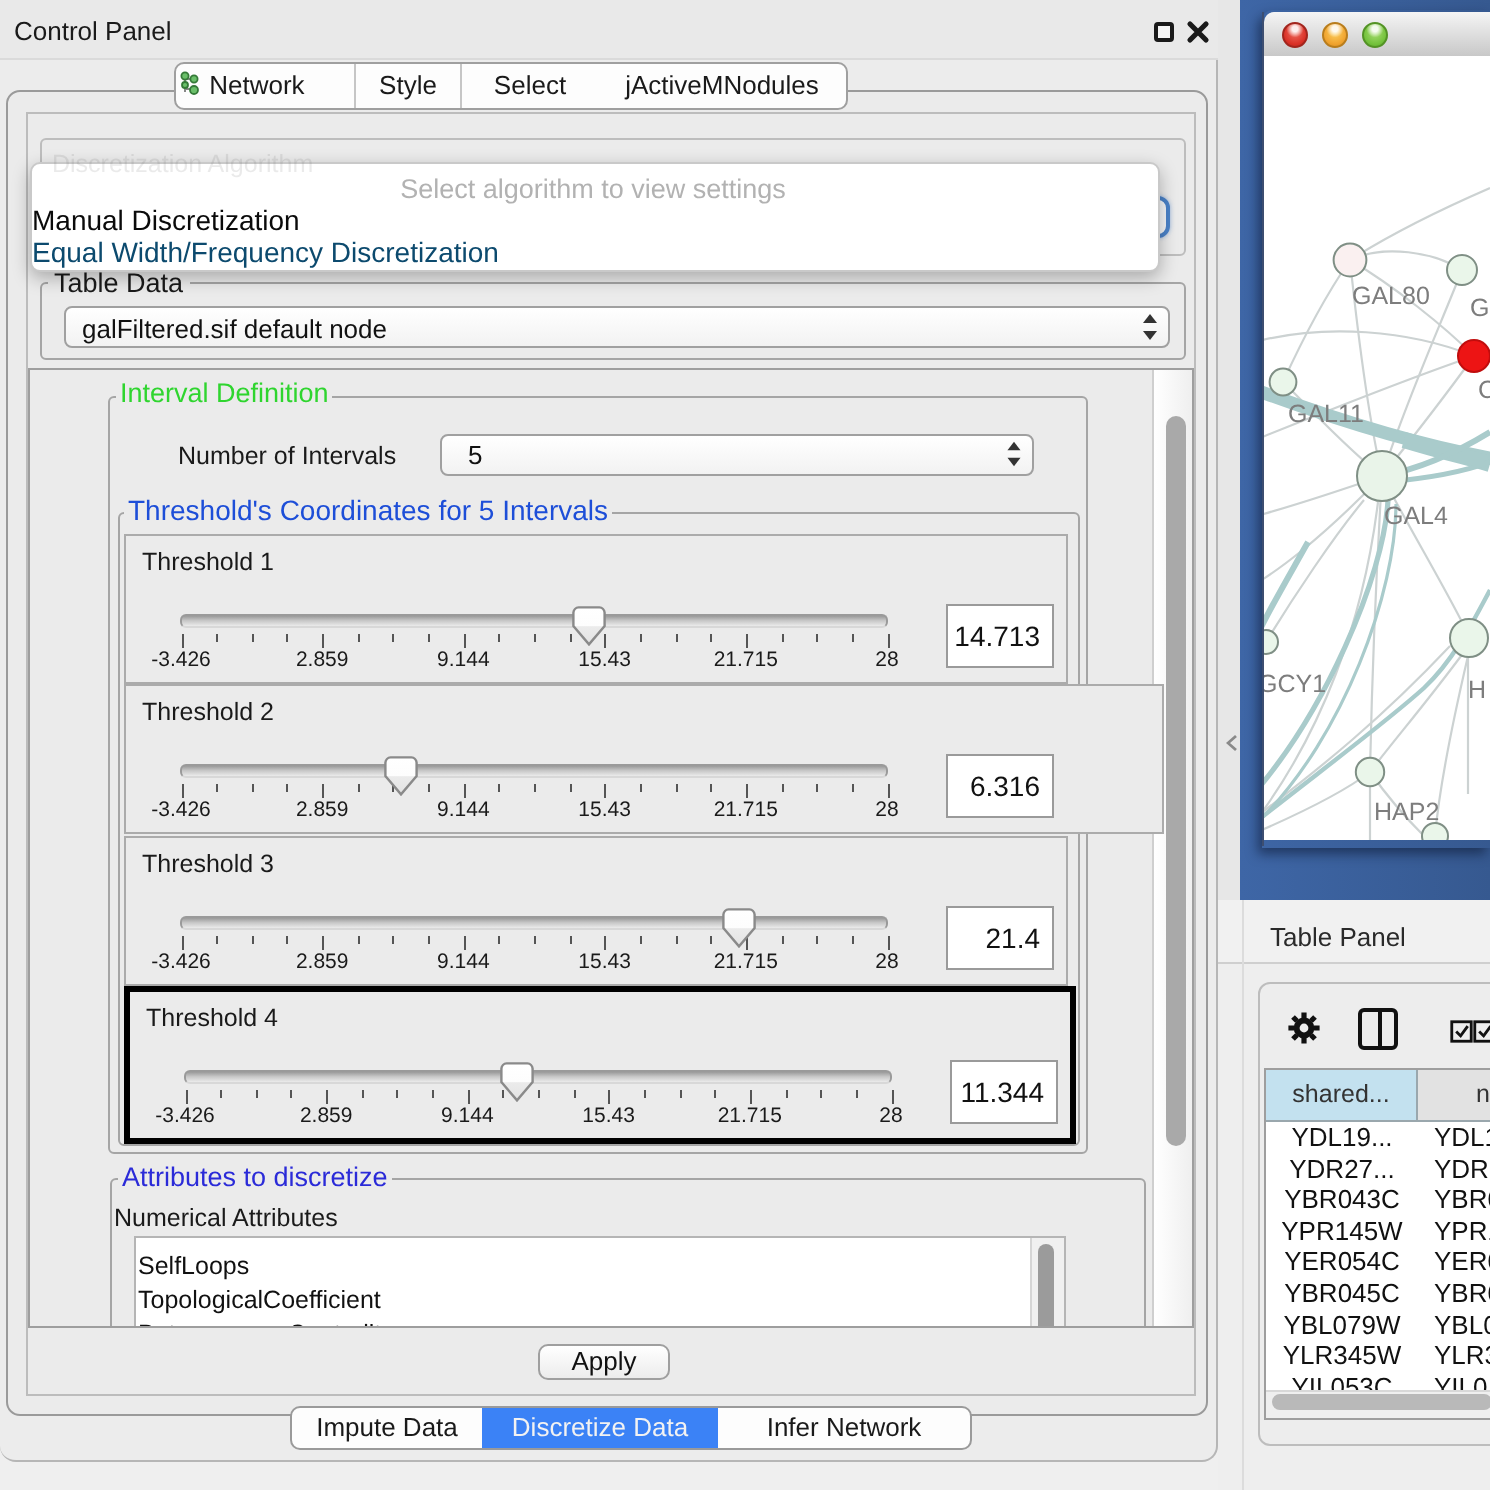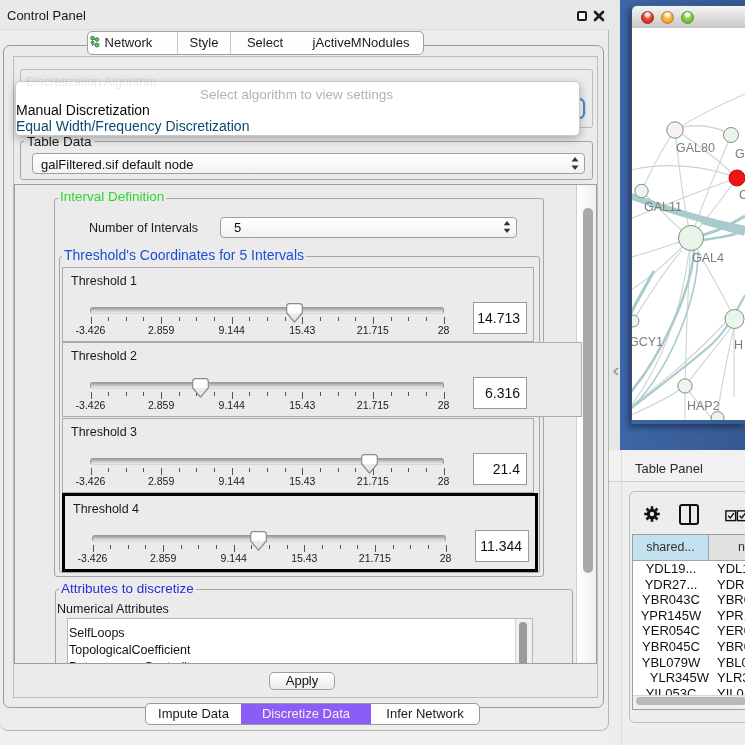--- a/index.html
+++ b/index.html
@@ -258,22 +258,22 @@
   <div class="abs" style="left:54px;top:458px;font-size:12.5px;color:#111;">TopologicalCoefficient</div>
   <div class="abs" style="left:54px;top:475px;font-size:12.5px;color:#111;">BetweennessCentrality</div>
   <div class="abs" style="left:500px;top:434px;width:16px;height:48px;background:#f0f0f0;border-left:1px solid #d5d5d5;"></div>
   <div class="abs" style="left:504px;top:437px;width:8px;height:45px;background:#9b9b9b;border-radius:4px;"></div>
 </div>
 
 <div class="abs" style="left:269px;top:672px;width:64px;height:16px;background:linear-gradient(#ffffff,#ececec);border:1px solid #9f9f9f;border-radius:5px;text-align:center;line-height:16px;font-size:13px;color:#111;">Apply</div>
 
 <div class="abs" style="left:145px;top:703px;height:20px;border:1px solid #9a9a9a;border-radius:5px;background:#fdfdfd;display:flex;font-size:13px;color:#1a1a1a;line-height:20px;overflow:hidden;">
   <div style="width:95px;text-align:center;">Impute Data</div>
-  <div style="width:130px;text-align:center;background:#8b5cf6;color:#f2f2f2;">Discretize Data</div>
-  <div style="width:108px;text-align:center;">Infer Network</div>
+  <div style="width:118px;text-align:center;background:#3b82f6;color:#f2f2f2;">Discretize Data</div>
+  <div style="width:126px;text-align:center;">Infer Network</div>
 </div>
 
 <div class="abs" style="left:609px;top:0;width:11px;height:450px;background:#e7e7e7;"></div>
 <svg class="abs" style="left:613px;top:367px;" width="6" height="9" viewBox="0 0 6 9">
     <path d="M5 1 L1 4.5 L5 8" stroke="#8a8a8a" stroke-width="1.4" fill="none"></path>
   </svg>
 
 <div class="abs" style="left:620px;top:0;width:125px;height:450px;background:linear-gradient(90deg,#3e66a6,#365990);"></div>
 
 <div class="abs" style="left:631px;top:5px;width:114px;height:419px;box-shadow:-2px 3px 6px rgba(10,20,45,0.55);border-radius:5px 0 0 0;"></div>
@@ -379,20 +379,20 @@
       <div class="abs" style="left:0;top:57.2px;width:76px;text-align:center;font-size:13px;color:#111;">YBR043C</div>
       <div class="abs" style="left:84px;top:57.2px;font-size:13px;color:#111;">YBR0</div>
       <div class="abs" style="left:0;top:72.8px;width:76px;text-align:center;font-size:13px;color:#111;">YPR145W</div>
       <div class="abs" style="left:84px;top:72.8px;font-size:13px;color:#111;">YPR1</div>
       <div class="abs" style="left:0;top:88.4px;width:76px;text-align:center;font-size:13px;color:#111;">YER054C</div>
       <div class="abs" style="left:84px;top:88.4px;font-size:13px;color:#111;">YER0</div>
       <div class="abs" style="left:0;top:104px;width:76px;text-align:center;font-size:13px;color:#111;">YBR045C</div>
       <div class="abs" style="left:84px;top:104px;font-size:13px;color:#111;">YBR0</div>
       <div class="abs" style="left:0;top:119.6px;width:76px;text-align:center;font-size:13px;color:#111;">YBL079W</div>
       <div class="abs" style="left:84px;top:119.6px;font-size:13px;color:#111;">YBL0</div>
-      <div class="abs" style="left:0;top:135.2px;width:76px;text-align:right;font-size:13px;color:#111;">YLR345W</div>
+      <div class="abs" style="left:0;top:135.2px;width:76px;text-align:center;font-size:13px;color:#111;">YLR345W</div>
       <div class="abs" style="left:84px;top:135.2px;font-size:13px;color:#111;">YLR3</div>
       <div class="abs" style="left:0;top:150.8px;width:76px;text-align:center;font-size:13px;color:#111;">YIL053C</div>
       <div class="abs" style="left:84px;top:150.8px;font-size:13px;color:#111;">YIL0</div>
     </div>
   <div class="abs" style="left:0;top:160px;width:113px;height:14px;background:#efefef;border-top:1px solid #d8d8d8;"></div>
   <div class="abs" style="left:3px;top:162px;width:110px;height:8px;background:#b9b9b9;border-radius:4px;"></div>
 </div>
 
 </body></html>

